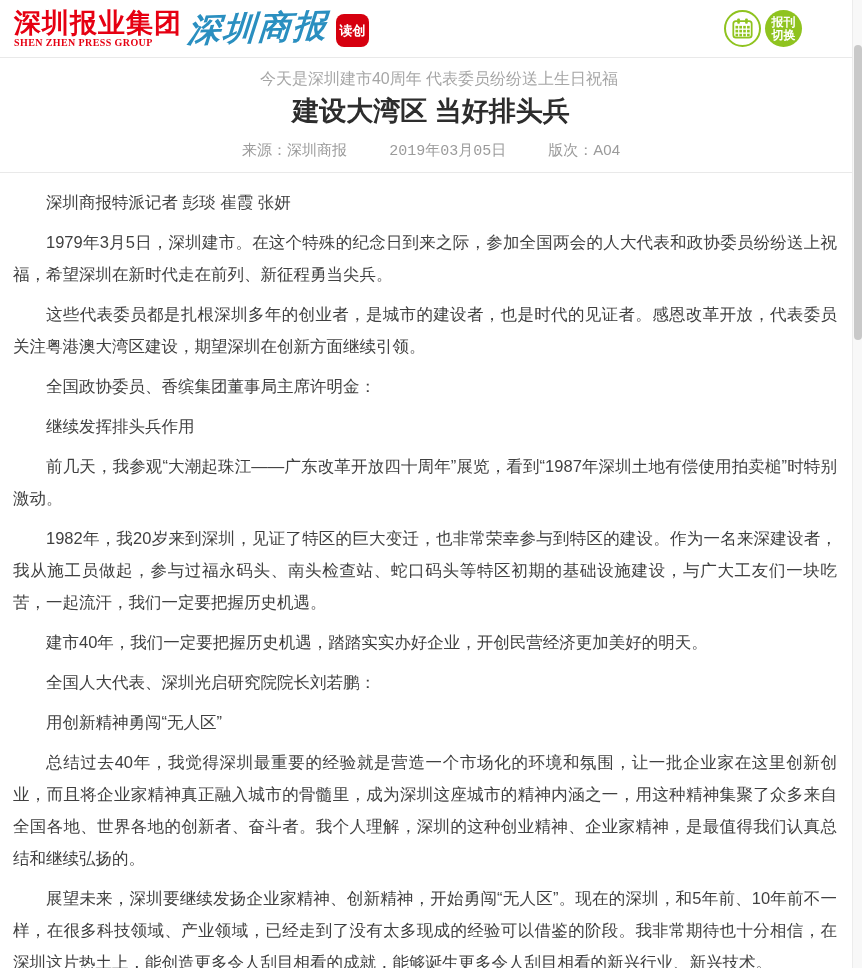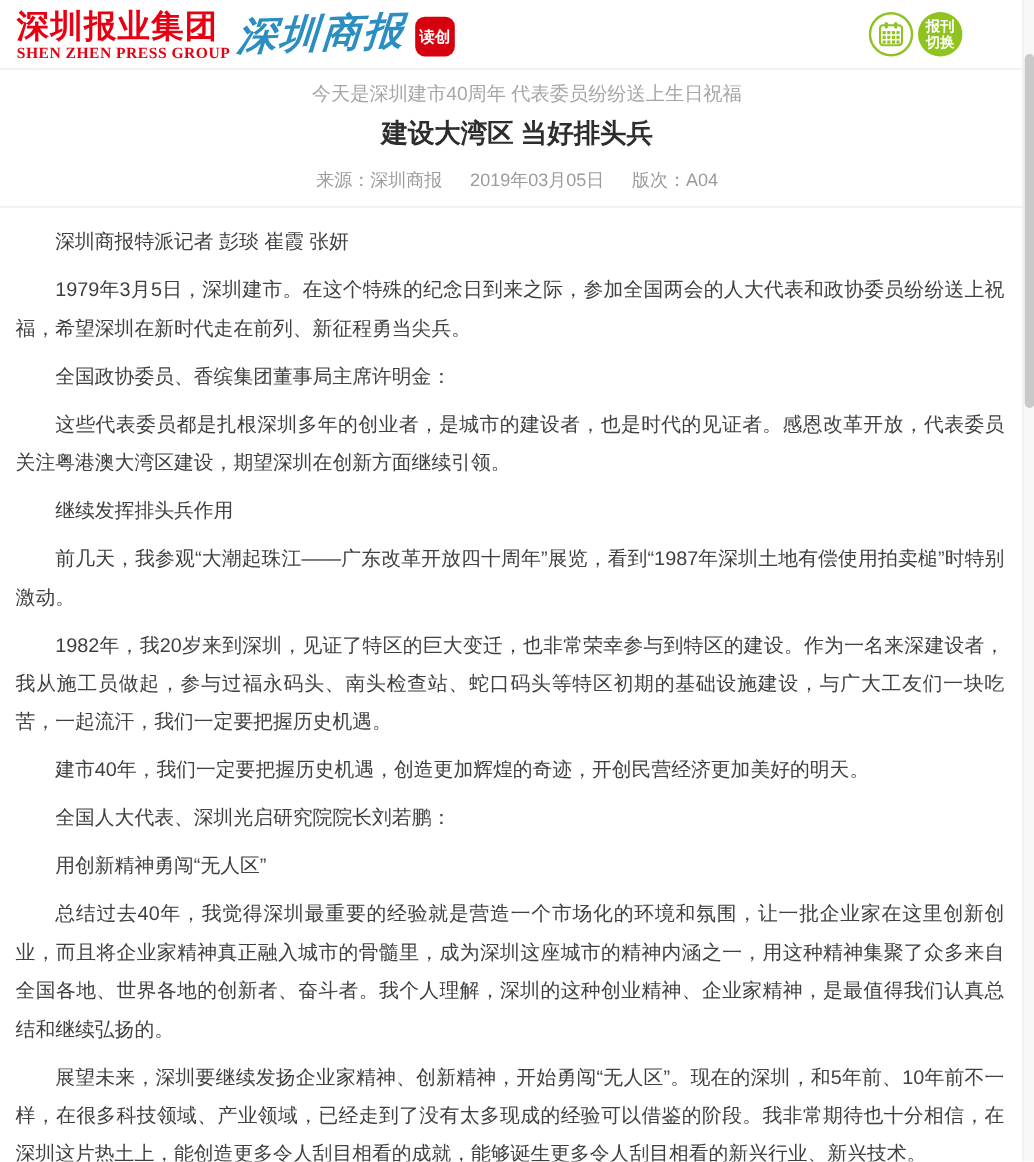--- a/index.html
+++ b/index.html
@@ -25,21 +25,21 @@
   .press-group .cn {
     color: #e60012;
     font-size: 27px;
     font-weight: 700;
     letter-spacing: 1px;
     line-height: 28px;
   }
   .press-group .en {
     color: #e60012;
     font-family: "Liberation Serif", serif;
-    font-size: 13px;
+    font-size: 10px;
     font-weight: 700;
     letter-spacing: 0.4px;
     margin-top: 1px;
   }
   .masthead {
     color: #2a8fc0;
     font-size: 33px;
     font-weight: 700;
     font-style: italic;
     letter-spacing: 2px;
@@ -86,33 +86,33 @@
     font-weight: 700;
     line-height: 13px;
     text-align: left;
   }
 
   
   .article-head { text-align: center; padding-top: 9px; }
   .subtitle { color: #a6a6a6; font-size: 16px; line-height: 24px; margin-left: 16px; }
   .article-title {
     color: #2d2d2d;
-    font-size: 22px;
+    font-size: 27px;
     font-weight: 700;
     line-height: 36px;
     margin-top: 2px;
   }
   .article-meta {
     color: #9b9b9b;
     font-size: 15px;
     margin-top: 12px;
     padding-bottom: 12px;
   }
   .article-meta span { display: inline-block; }
-  .article-meta .meta-date { margin: 0 19px; }
+  .article-meta .meta-date { margin: 0 38px; font-family: Liberation Mono, monospace; }
   .meta-divider { border-bottom: 1px solid #e9e9e9; }
 
   
   .article-body {
     padding: 13px 25px 0 13px;
     color: #404040;
     font-size: 16.5px;
   }
   .article-body p {
     line-height: 32px;
@@ -190,26 +190,26 @@
       <span class="meta-source">来源：深圳商报</span>
       <span class="meta-date">2019年03月05日</span>
       <span class="meta-edition">版次：A04</span>
     </div>
     <div class="meta-divider"></div>
   </div>
 
   <div class="article-body">
     <p>深圳商报特派记者 彭琰 崔霞 张妍</p>
     <p>1979年3月5日，深圳建市。在这个特殊的纪念日到来之际，参加全国两会的人大代表和政协委员纷纷送上祝福，希望深圳在新时代走在前列、新征程勇当尖兵。</p>
+    <p>这些代表委员都是扎根深圳多年的创业者，是城市的建设者，也是时代的见证者。感恩改革开放，代表委员关注粤港澳大湾区建设，期望深圳在创新方面继续引领。</p>
     <p>全国政协委员、香缤集团董事局主席许明金：</p>
-    <p>这些代表委员都是扎根深圳多年的创业者，是城市的建设者，也是时代的见证者。感恩改革开放，代表委员关注粤港澳大湾区建设，期望深圳在创新方面继续引领。</p>
     <p>继续发挥排头兵作用</p>
     <p>前几天，我参观“大潮起珠江——广东改革开放四十周年”展览，看到“1987年深圳土地有偿使用拍卖槌”时特别激动。</p>
     <p>1982年，我20岁来到深圳，见证了特区的巨大变迁，也非常荣幸参与到特区的建设。作为一名来深建设者，我从施工员做起，参与过福永码头、南头检查站、蛇口码头等特区初期的基础设施建设，与广大工友们一块吃苦，一起流汗，我们一定要把握历史机遇。</p>
-    <p>建市40年，我们一定要把握历史机遇，创造更加辉煌的奇迹，开创民营经济更加美好的明天。</p>
+    <p>建市40年，我们一定要把握历史机遇，踏踏实实办好企业，开创民营经济更加美好的明天。</p>
     <p>全国人大代表、深圳光启研究院院长刘若鹏：</p>
     <p>用创新精神勇闯“无人区”</p>
     <p>总结过去40年，我觉得深圳最重要的经验就是营造一个市场化的环境和氛围，让一批企业家在这里创新创业，而且将企业家精神真正融入城市的骨髓里，成为深圳这座城市的精神内涵之一，用这种精神集聚了众多来自全国各地、世界各地的创新者、奋斗者。我个人理解，深圳的这种创业精神、企业家精神，是最值得我们认真总结和继续弘扬的。</p>
     <p>展望未来，深圳要继续发扬企业家精神、创新精神，开始勇闯“无人区”。现在的深圳，和5年前、10年前不一样，在很多科技领域、产业领域，已经走到了没有太多现成的经验可以借鉴的阶段。我非常期待也十分相信，在深圳这片热土上，能创造更多令人刮目相看的成就，能够诞生更多令人刮目相看的新兴行业、新兴技术。</p>
   </div>
 
   <div class="scrollbar-track">
     <div class="scrollbar-thumb"></div>
   </div>
 

